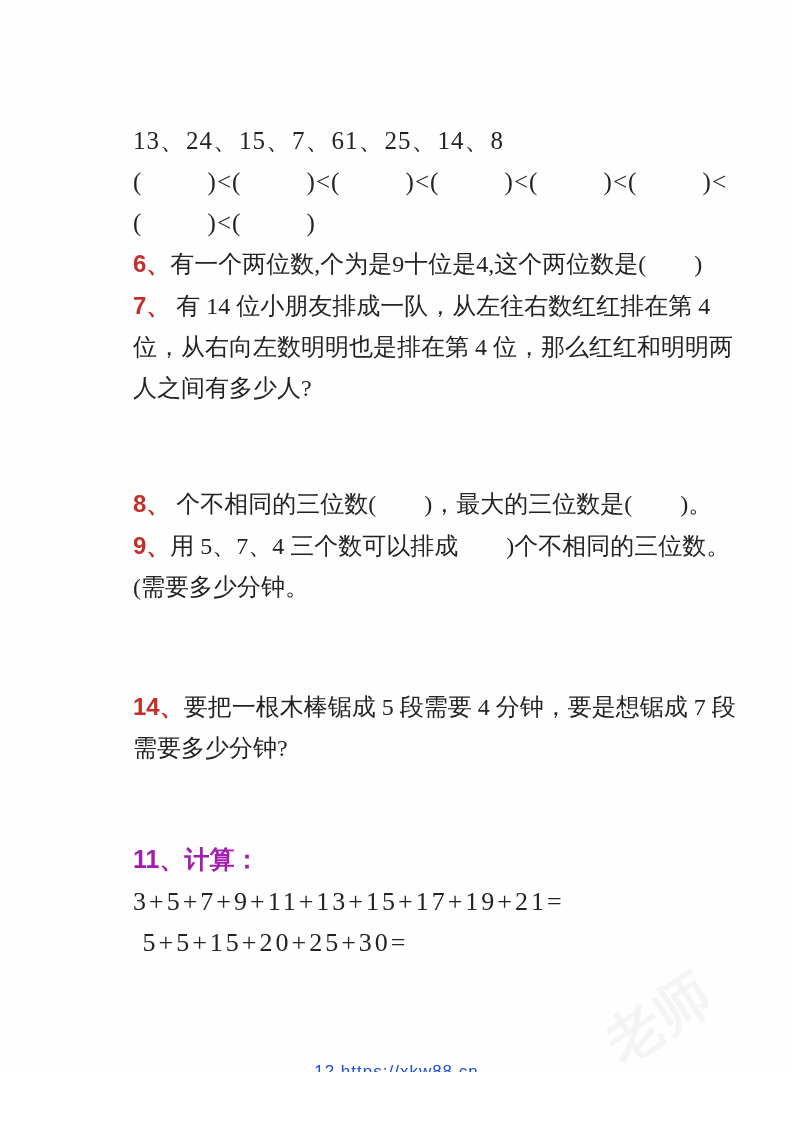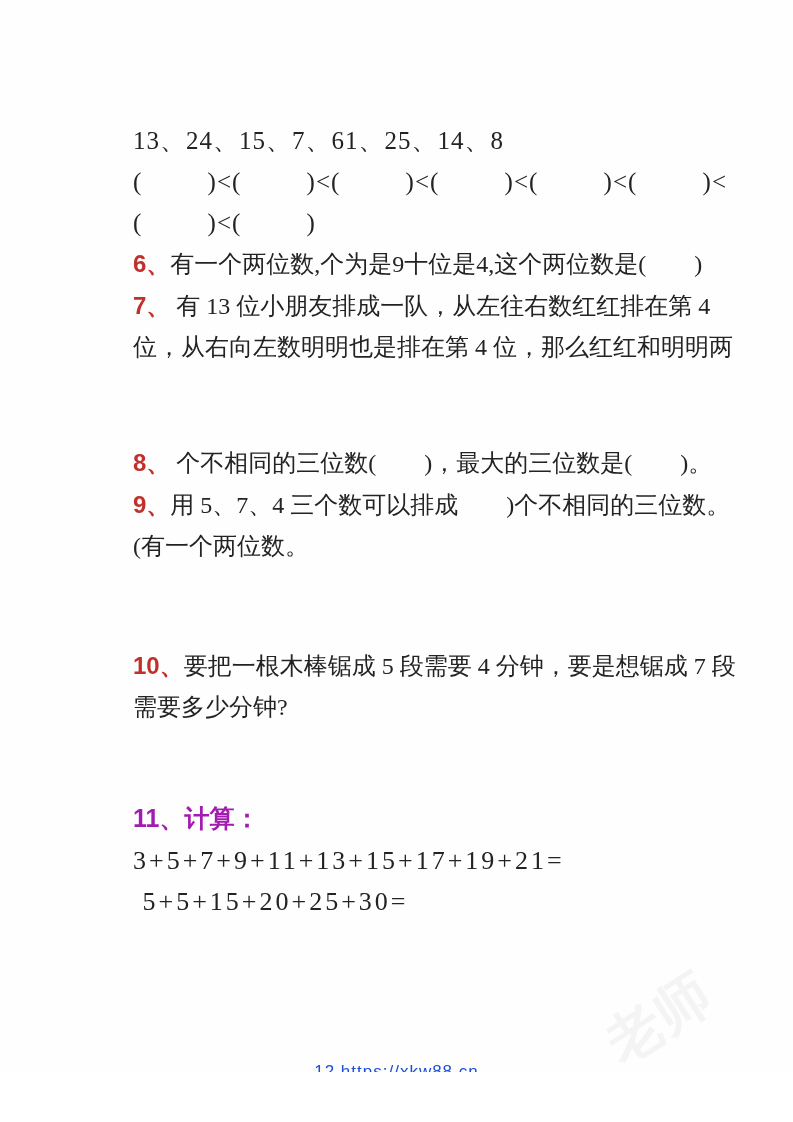--- a/index.html
+++ b/index.html
@@ -82,36 +82,37 @@
   <div class="content">
 
     <div class="line numeric">13、24、15、7、61、25、14、8</div>
 
     <div class="line numeric">(         )&lt;(         )&lt;(         )&lt;(         )&lt;(         )&lt;(         )&lt;</div>
 
     <div class="line numeric">(         )&lt;(         )</div>
 
     <div class="line"><span class="qnum">6、</span><span>有一个两位数,个为是9十位是4,这个两位数是(        )</span></div>
 
-    <div class="line"><span class="qnum">7、</span><span> 有 13 位小朋友排成一队，从左往右数红红排在第 4</span></div>
+    <div class="line"><span class="qnum">7、</span><span> 有 14 位小朋友排成一队，从左往右数红红排在第 4</span></div>
 
     <div class="line">位，从右向左数明明也是排在第 4 位，那么红红和明明两</div>
 
+    <div class="line">人之间有多少人?</div>
 
     <div class="spacer-a"></div>
 
     <div class="line"><span class="qnum">8、</span><span> 个不相同的三位数(        )，最大的三位数是(        )。</span></div>
 
     <div class="line"><span class="qnum">9、</span><span>用 5、7、4 三个数可以排成        )个不相同的三位数。</span></div>
 
-    <div class="line">(有一个两位数。</div>
+    <div class="line">(需要多少分钟。</div>
 
     <div class="spacer-b"></div>
 
-    <div class="line"><span class="qnum">10、</span><span>要把一根木棒锯成 5 段需要 4 分钟，要是想锯成 7 段</span></div>
+    <div class="line"><span class="qnum">14、</span><span>要把一根木棒锯成 5 段需要 4 分钟，要是想锯成 7 段</span></div>
 
     <div class="line">需要多少分钟?</div>
 
     <div class="spacer-c"></div>
 
     <div class="line"><span class="red-heading">11、</span><span class="red-heading">计算：</span></div>
 
     <div class="line calc">3+5+7+9+11+13+15+17+19+21=</div>
 
     <div class="line calc"> 5+5+15+20+25+30=</div>

